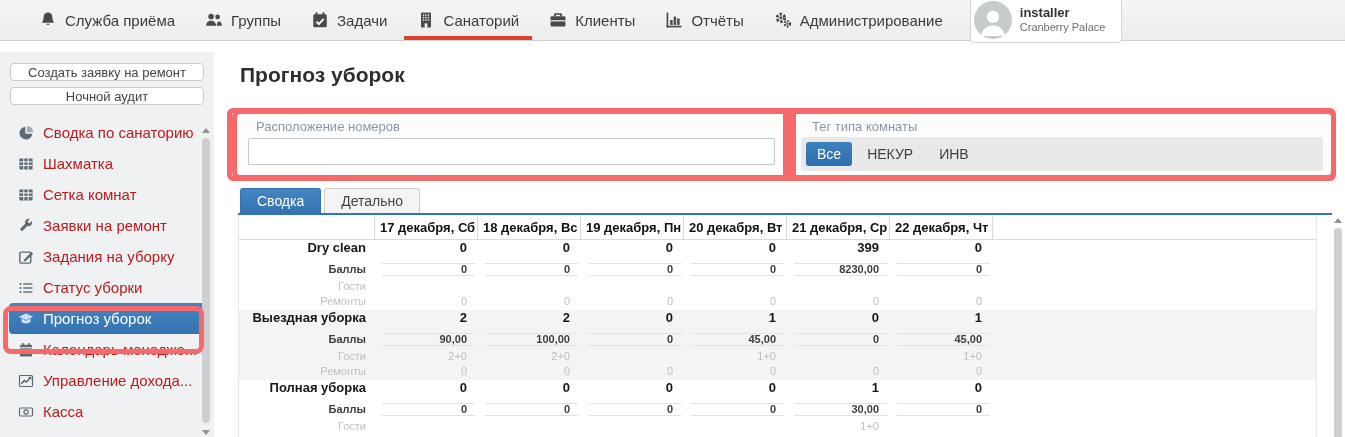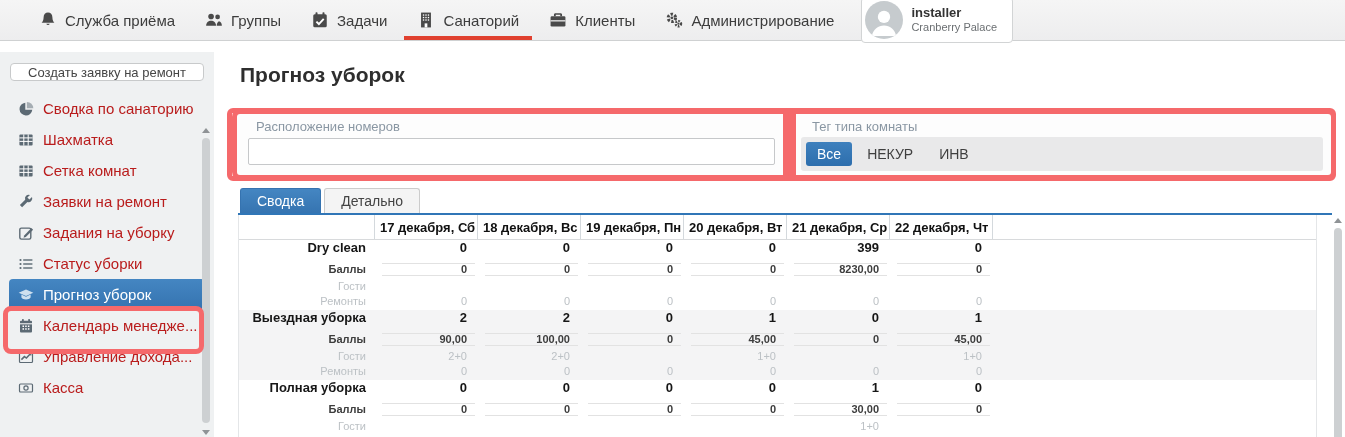--- a/index.html
+++ b/index.html
@@ -164,20 +164,32 @@
           <svg viewBox="0 0 16 16" fill="currentColor">
             <path d="M6 4.6V3.4h4v1.2h1.6V3.1c0-.7-.6-1.2-1.3-1.2H5.7c-.7 0-1.3.5-1.3 1.2v1.5z"></path>
             <rect x="1.4" y="4.6" width="13.2" height="9.2" rx="1.1"></rect>
             <rect x="1.4" y="8.2" width="13.2" height="1.1" fill="#f5f5f5"></rect>
           </svg>
         </span>
         <span>Клиенты</span>
       </div>
       <div class="nav-item">
         <span class="ic">
+          <svg viewBox="0 0 16 16" fill="currentColor">
+            <rect x="1.4" y="1.4" width="1.5" height="13.2"></rect>
+            <rect x="1.4" y="13.1" width="13.2" height="1.5"></rect>
+            <rect x="4.6" y="8" width="2.2" height="4.4"></rect>
+            <rect x="7.7" y="5" width="2.2" height="7.4"></rect>
+            <rect x="10.8" y="6.6" width="2.2" height="5.8"></rect>
+          </svg>
+        </span>
+        <span>Отчёты</span>
+      </div>
+      <div class="nav-item">
+        <span class="ic">
           <svg viewBox="0 0 16 16" fill="none" stroke="currentColor">
             <circle cx="6.1" cy="6.1" r="3.3" stroke-width="2.7" stroke-dasharray="2.1 1.4"></circle>
             <circle cx="6.1" cy="6.1" r="1.3" fill="currentColor" stroke="none"></circle>
             <circle cx="11.9" cy="11.3" r="2.3" stroke-width="2.2" stroke-dasharray="1.5 1.1"></circle>
             <circle cx="11.9" cy="11.3" r=".9" fill="currentColor" stroke="none"></circle>
           </svg>
         </span>
         <span>Администрирование</span>
       </div>
     </div>
@@ -191,20 +203,21 @@
     <span class="user-meta">
       <span class="user-name">installer</span>
       <span class="user-org">Cranberry Palace</span>
     </span>
   </div>
 </div>
 
 <div class="sidebar">
   <div class="side-buttons" id="side-buttons">
       <button class="side-btn">Создать заявку на ремонт</button>
+      <button class="side-btn">Ночной аудит</button>
     </div>
   <div class="side-menu" id="side-menu">
       <div class="side-item">
         <span class="ic">
           <svg viewBox="0 0 16 16" fill="currentColor">
             <path d="M7.3 1.7a6.4 6.4 0 1 0 7 7h-7z"></path>
             <path d="M8.9.9v6.4h6.4A6.4 6.4 0 0 0 8.9.9z" opacity=".5"></path>
           </svg>
         </span>
         <span>Сводка по санаторию</span>

